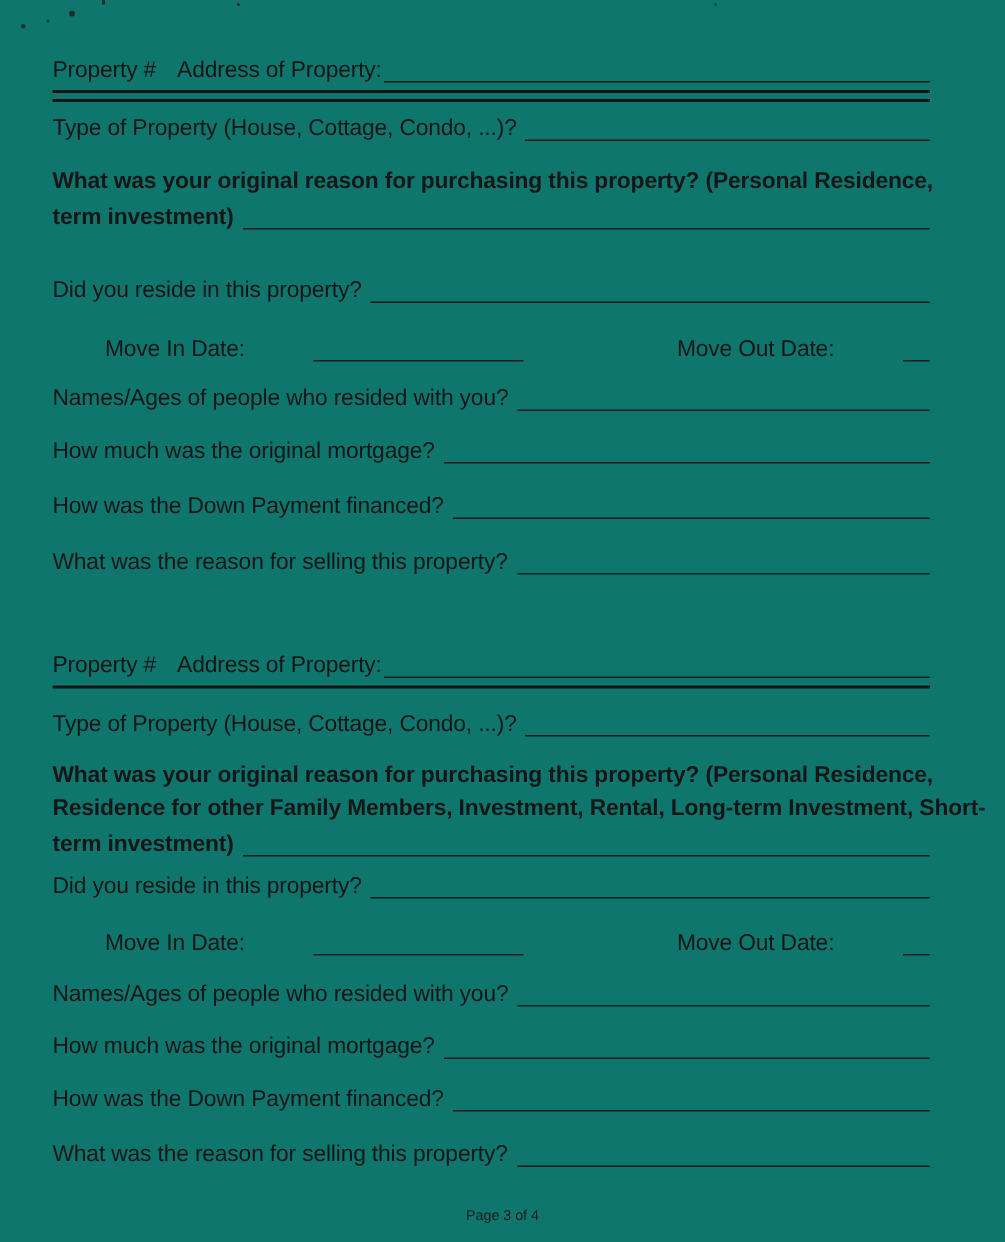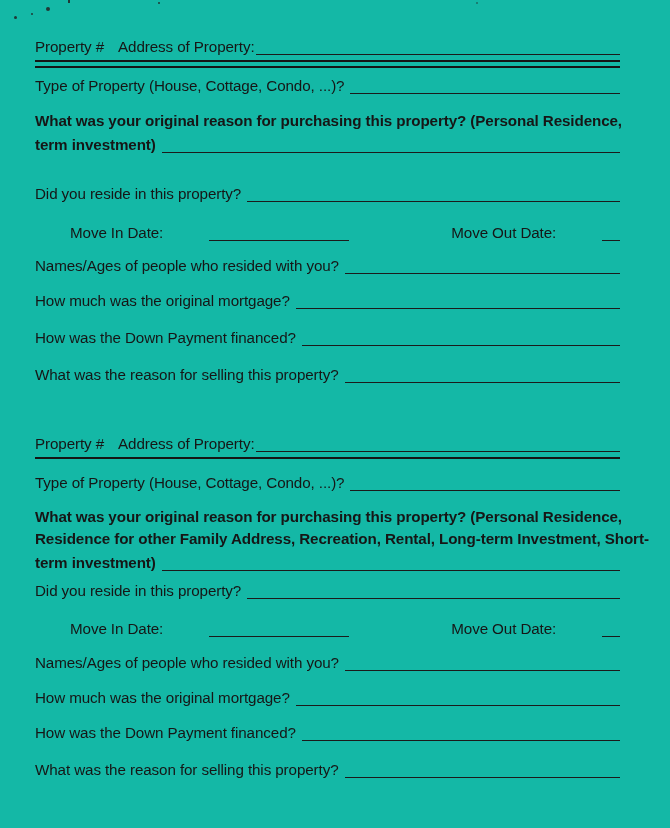--- a/index.html
+++ b/index.html
@@ -1,19 +1,19 @@
 <!DOCTYPE html>
 <html><head>
 <meta charset="utf-8">
 <style>
   html,body{margin:0;padding:0;background:#fff;}
   .sheet{
     position:relative;
     width:670px;height:828px;
-    background:#14b8a6;
+    background:#0f766e;
     font-family:"Liberation Sans","DejaVu Sans",sans-serif;
     color:#161616;
     font-size:15.2px;
     letter-spacing:-0.1px;
     overflow:hidden;
   }
   .row{
     position:absolute;
     left:35px;right:50px;
     height:18px;
@@ -130,21 +130,21 @@
   </div>
   <div class="rule" style="top:457px;height:2.4px;"></div>
 
   <div class="row" style="top:474px;">
     <span class="lbl">Type of Property (House, Cottage, Condo, ...)?</span>
     <span class="fill"></span>
   </div>
 
   <div class="para" style="top:506px;">
     <div class="pline">What was your original reason for purchasing this property? (Personal Residence,</div>
-    <div class="pline">Residence for other Family Address, Recreation, Rental, Long-term Investment, Short-</div>
+    <div class="pline">Residence for other Family Members, Investment, Rental, Long-term Investment, Short-</div>
     <div class="pline-fill">
       <span class="lbl">term investment)</span>
       <span class="fill"></span>
     </div>
   </div>
 
   <div class="row" style="top:582px;">
     <span class="lbl">Did you reside in this property?</span>
     <span class="fill"></span>
   </div>
@@ -170,14 +170,15 @@
   <div class="row" style="top:724px;">
     <span class="lbl">How was the Down Payment financed?</span>
     <span class="fill"></span>
   </div>
 
   <div class="row" style="top:761px;">
     <span class="lbl">What was the reason for selling this property?</span>
     <span class="fill"></span>
   </div>
 
+  <div class="footer">Page 3 of 4</div>
 
 </div>
 
 </body></html>

